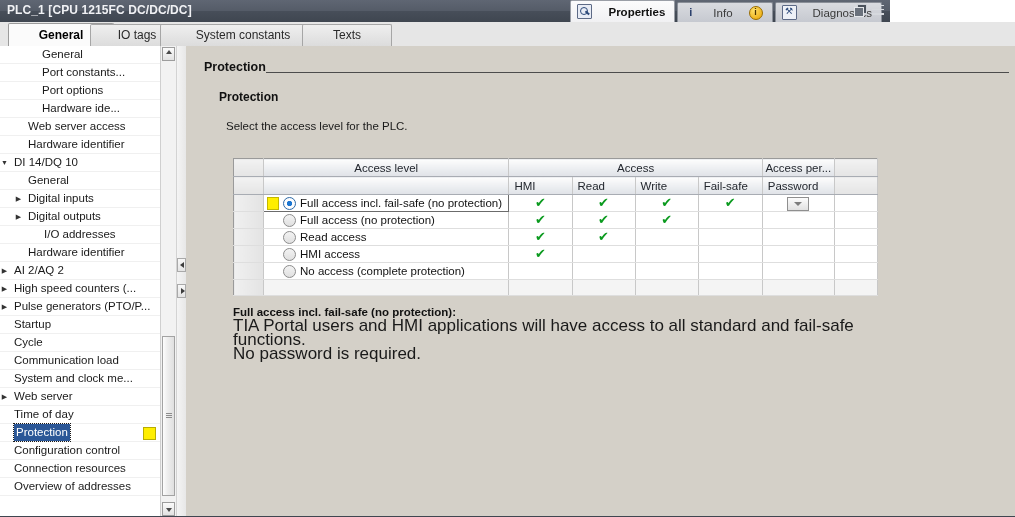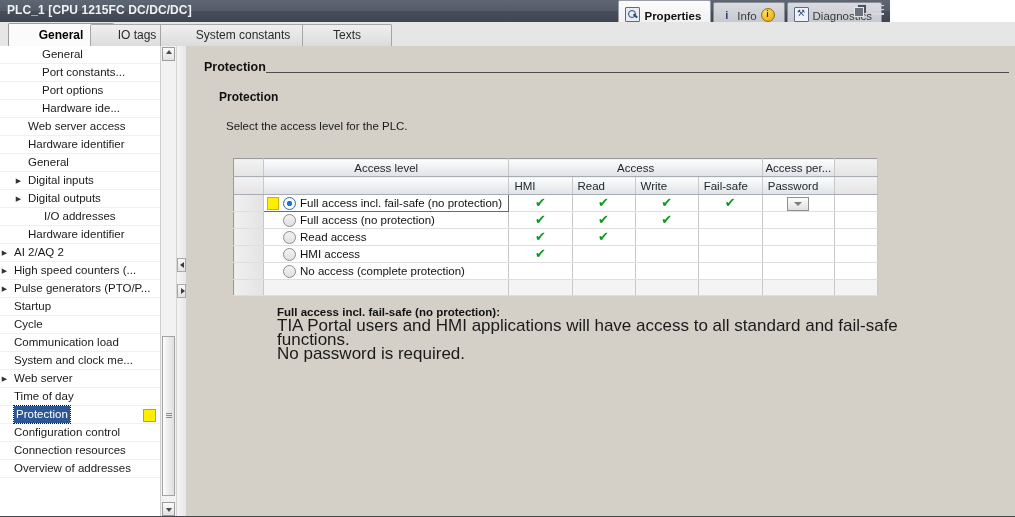--- a/index.html
+++ b/index.html
@@ -16,21 +16,21 @@
     position:absolute;left:0;top:0;width:890px;height:22px;
     background:linear-gradient(to bottom,#5f6673 0%,#555c68 48%,#474e59 52%,#3f4650 100%);
     color:#e9eaee;
   }
   .title-text{
     position:absolute;left:7px;top:3px;font-size:12px;font-weight:bold;
     color:#f0f1f4;letter-spacing:.1px;white-space:nowrap;
   }
   .tabstrip-top{position:absolute;right:6px;top:0px;height:22px;display:flex;align-items:flex-end;}
   .ttab{
-    height:19px;display:flex;align-items:flex-end;gap:4px;padding:0 9px 0 6px;
+    height:19px;display:flex;align-items:center;gap:16px;padding:0 9px 0 6px;
     margin-right:2px;border:1px solid #8a8f98;border-bottom:none;
     border-radius:2px 2px 0 0;font-size:11.5px;color:#3a3a3a;
     background:linear-gradient(to bottom,#d9dbe0 0%,#c6c9d0 100%);
   }
   .ttab.active{
     background:linear-gradient(to bottom,#fbfbfc 0%,#f1f1f3 100%);
     color:#111;font-weight:bold;border-color:#9a9ea6;height:21px;
   }
   .ttab-ico{width:13px;height:13px;position:relative;flex:0 0 auto;}
   .ico-props{background:#e8ecf5;border:1px solid #5d6a86;border-radius:1px;}
@@ -205,21 +205,21 @@
     border:1px solid #8f8f8f;position:relative;box-sizing:border-box;
   }
   .pwdbtn:after{
     content:"";position:absolute;left:50%;top:50%;margin:-2px 0 0 -4px;
     border-left:4px solid transparent;border-right:4px solid transparent;
     border-top:4px solid #7d7d7d;
   }
   .c-sel{background:linear-gradient(to right,#f0f0f0,#e3e3e3)!important;}
 
   
-  .desc{position:absolute;left:29px;top:222px;width:640px;margin-left:44px;}
+  .desc{position:absolute;left:29px;top:222px;width:640px;}
   .desc .d-title{font-size:11.5px;font-weight:bold;color:#111;margin-bottom:1px;}
   .desc .d-line{font-size:17px;color:#1a1a1a;line-height:14px;}
 
   .hrule-bottom{
     position:absolute;left:0;bottom:0;width:1015px;height:1px;background:#3f4650;
   }
 </style>
 </head>
 <body>
 
@@ -261,20 +261,21 @@
     <div class="mtab" style="left:302px;width:62px;">Texts</div>
   </div>
 
   <div class="nav" id="nav-tree">
       <div class="nav-item"><span class="lbl" style="margin-left: 38px;">General</span></div>
       <div class="nav-item"><span class="lbl" style="margin-left: 38px;">Port constants...</span></div>
       <div class="nav-item"><span class="lbl" style="margin-left: 38px;">Port options</span></div>
       <div class="nav-item"><span class="lbl" style="margin-left: 38px;">Hardware ide...</span></div>
       <div class="nav-item"><span class="lbl" style="margin-left: 24px;">Web server access</span></div>
       <div class="nav-item"><span class="lbl" style="margin-left: 24px;">Hardware identifier</span></div>
+      <div class="nav-item"><span class="arrow" style="left: 0px;">▼</span><span class="lbl" style="margin-left: 10px;">DI 14/DQ 10</span></div>
       <div class="nav-item"><span class="lbl" style="margin-left: 24px;">General</span></div>
       <div class="nav-item"><span class="arrow" style="left: 14px;">▶</span><span class="lbl" style="margin-left: 24px;">Digital inputs</span></div>
       <div class="nav-item"><span class="arrow" style="left: 14px;">▶</span><span class="lbl" style="margin-left: 24px;">Digital outputs</span></div>
       <div class="nav-item"><span class="lbl" style="margin-left: 40px;">I/O addresses</span></div>
       <div class="nav-item"><span class="lbl" style="margin-left: 24px;">Hardware identifier</span></div>
       <div class="nav-item"><span class="arrow" style="left: 0px;">▶</span><span class="lbl" style="margin-left: 10px;">AI 2/AQ 2</span></div>
       <div class="nav-item"><span class="arrow" style="left: 0px;">▶</span><span class="lbl" style="margin-left: 10px;">High speed counters (...</span></div>
       <div class="nav-item"><span class="arrow" style="left: 0px;">▶</span><span class="lbl" style="margin-left: 10px;">Pulse generators (PTO/P...</span></div>
       <div class="nav-item"><span class="lbl" style="margin-left: 10px;">Startup</span></div>
       <div class="nav-item"><span class="lbl" style="margin-left: 10px;">Cycle</span></div>

